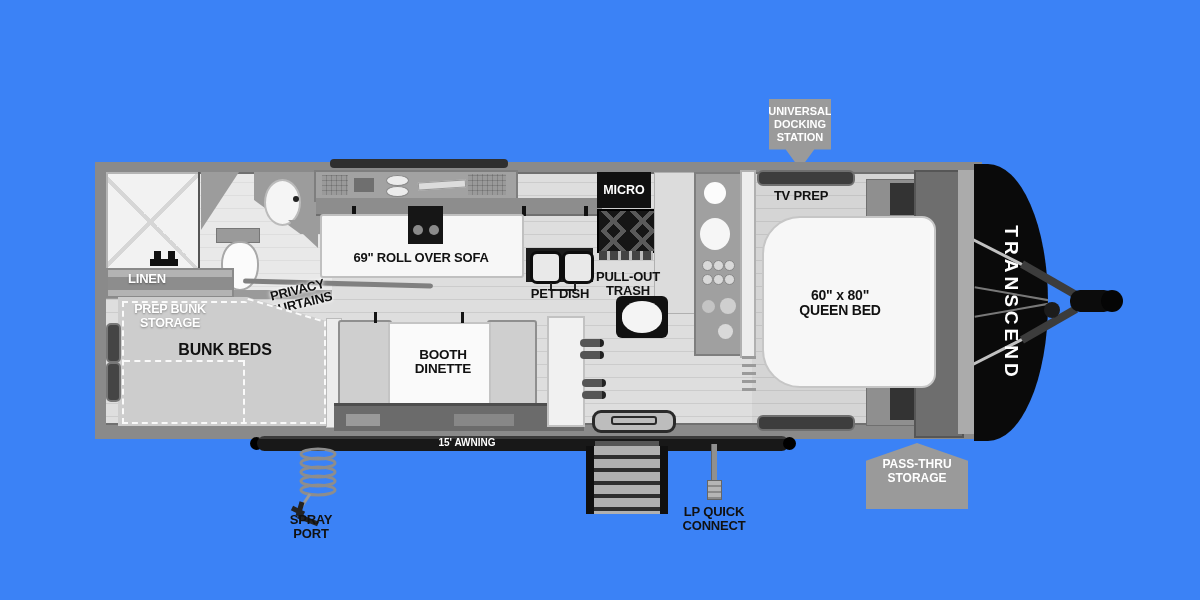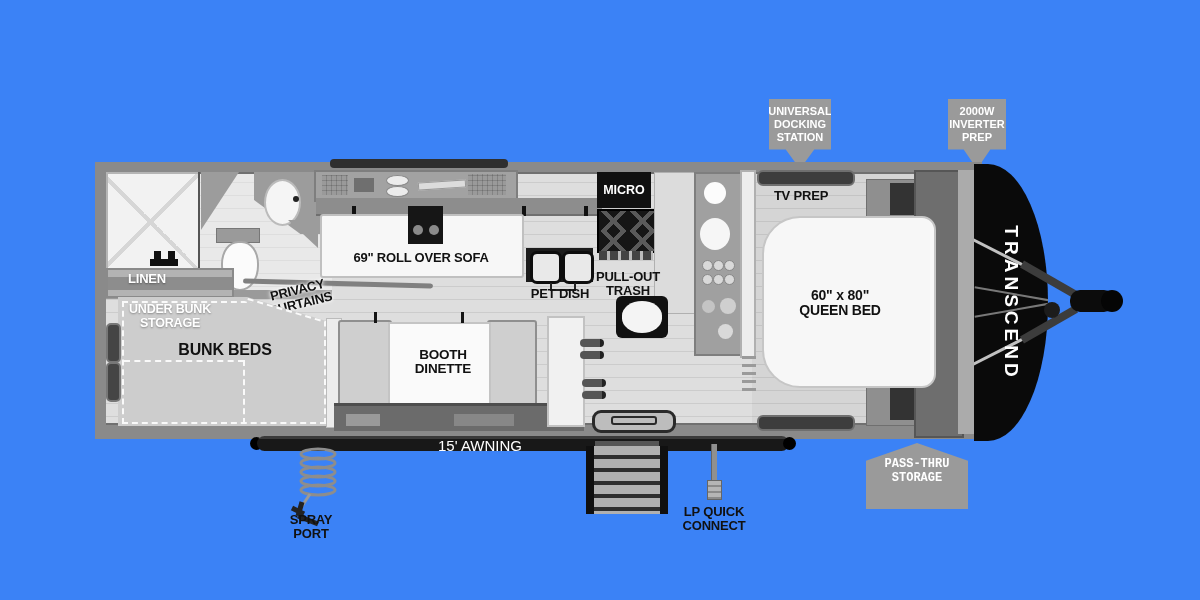--- a/index.html
+++ b/index.html
@@ -31,25 +31,20 @@
 </head>
 <body>
 
 <div class="stage">
 
   <div class="badge badge-down" style="left:769px;top:99px;width:62px;height:64px;font-size:11px;padding-top:6px;">
     <span class="bt">UNIVERSAL
 DOCKING
 STATION</span>
   </div>
-  <div class="badge badge-down" style="left:948px;top:99px;width:58px;height:64px;font-size:11px;padding-top:6px;">
-    <span class="bt">2000W
-INVERTER
-PREP</span>
-  </div>
 
   <div class="floor" style="left:103px;top:170px;width:877px;height:258px;"></div>
   <div class="abs" style="left:106px;top:172px;width:226px;height:120px;background:rgba(255,255,255,.35);"></div>
   <div class="abs" style="left:752px;top:172px;width:224px;height:252px;background:rgba(0,0,0,.04);"></div>
   <div class="wall" style="left:95px;top:162px;width:887px;height:10px;border-bottom:2px solid #707070;"></div>
   <div class="wall" style="left:95px;top:423px;width:887px;height:14px;border-top:2px solid #707070;"></div>
   <div class="wall" style="left:95px;top:162px;width:11px;height:275px;"></div>
   <div class="abs" style="left:330px;top:159px;width:178px;height:9px;background:#2f2f2f;border-radius:4px;"></div>
 
   <div class="abs" style="left:106px;top:172px;width:90px;height:96px;background:#f2f2f2;border:2px solid #b5b5b5;
@@ -73,21 +68,21 @@
 
   <div class="abs" style="left:243px;top:281px;width:190px;height:5px;background:#808080;border-radius:3px;transform:rotate(1.5deg);"></div>
   <span class="lbl pre" style="left:254px;top:283px;width:90px;transform:rotate(-14deg);text-shadow:0 0 3px #fff,0 0 5px #fff;">PRIVACY
 CURTAINS</span>
 
   <div class="abs" style="left:118px;top:297px;width:210px;height:129px;background:#cdcdcd;clip-path:polygon(0 0,61.5% 0,100% 19%,100% 100%,0 100%);"></div>
   <div class="abs" style="left:122px;top:301px;width:200px;height:119px;border:2px dashed #fafafa;clip-path:polygon(0 0,60% 0,100% 17%,100% 100%,0 100%);"></div>
   <div class="dash-line" style="left:248px;top:298px;width:86px;transform:rotate(16.5deg);"></div>
   <div class="dash-line" style="left:124px;top:360px;width:120px;"></div>
   <div class="vdash-line" style="left:243px;top:360px;height:64px;"></div>
-  <span class="lbl-w pre" style="left:126px;top:303px;width:88px;">UNDER BUNK
+  <span class="lbl-w pre" style="left:126px;top:303px;width:88px;">PREP BUNK
 STORAGE</span>
   <span class="lbl" style="left:175px;top:342px;width:100px;font-size:16px;">BUNK BEDS</span>
   <div class="abs" style="left:106px;top:323px;width:11px;height:36px;background:#454545;border:2px solid #777;border-radius:5px;"></div>
   <div class="abs" style="left:106px;top:362px;width:11px;height:36px;background:#454545;border:2px solid #777;border-radius:5px;"></div>
   <div class="abs" style="left:326px;top:318px;width:14px;height:108px;background:#ececec;border:1px solid #bbb;"></div>
 
   <div class="abs" style="left:314px;top:170px;width:200px;height:28px;background:#a2a2a2;border:2px solid #7e7e7e;">
     <div class="abs grid-mat" style="left:6px;top:3px;width:26px;height:20px;"></div>
     <div class="abs" style="left:38px;top:6px;width:20px;height:14px;background:#6f6f6f;"></div>
     <div class="abs" style="left:70px;top:3px;width:21px;height:9px;background:#ececec;border:1px solid #888;border-radius:50%;"></div>
@@ -187,21 +182,21 @@
   <div class="abs" style="left:580px;top:339px;width:20px;height:8px;background:#555;border-right:4px solid #222;border-radius:4px;"></div>
   <div class="abs" style="left:580px;top:351px;width:20px;height:8px;background:#555;border-right:4px solid #222;border-radius:4px;"></div>
   <div class="abs" style="left:582px;top:379px;width:20px;height:8px;background:#555;border-right:4px solid #222;border-radius:4px;"></div>
   <div class="abs" style="left:582px;top:391px;width:20px;height:8px;background:#555;border-right:4px solid #222;border-radius:4px;"></div>
   <div class="abs" style="left:592px;top:410px;width:78px;height:17px;background:#bdbdbd;border:3px solid #2a2a2a;border-radius:9px;">
     <div class="abs" style="left:16px;top:3px;width:42px;height:5px;border:2px solid #2a2a2a;border-radius:3px;"></div>
   </div>
 
   <div class="abs" style="left:250px;top:437px;width:13px;height:13px;background:#000;border-radius:50%;"></div>
   <div class="abs" style="left:257px;top:436px;width:532px;height:15px;background:linear-gradient(180deg,#3a3a3a 0 3px,#181818 3px);border-radius:8px;">
-    <span class="abs" style="left:155px;top:1px;width:110px;color:#fff;font-weight:400;font-size:15px;text-align:right;">15' AWNING</span>
+    <span class="abs" style="left:155px;top:1px;width:110px;color:#fff;font-weight:700;font-size:10px;text-align:center;">15' AWNING</span>
   </div>
   <div class="abs" style="left:783px;top:437px;width:13px;height:13px;background:#000;border-radius:50%;"></div>
 
   <svg class="abs" style="left:286px;top:446px;" width="64" height="66" viewBox="0 0 64 66">
     <ellipse cx="32" cy="8" rx="17" ry="5" fill="none" stroke="#8d8d8d" stroke-width="3"></ellipse>
     <ellipse cx="32" cy="17" rx="17" ry="5" fill="none" stroke="#8d8d8d" stroke-width="3"></ellipse>
     <ellipse cx="32" cy="26" rx="17" ry="5" fill="none" stroke="#8d8d8d" stroke-width="3"></ellipse>
     <ellipse cx="32" cy="35" rx="17" ry="5" fill="none" stroke="#8d8d8d" stroke-width="3"></ellipse>
     <ellipse cx="32" cy="44" rx="17" ry="5" fill="none" stroke="#8d8d8d" stroke-width="3"></ellipse>
     <path d="M24 48 L16 60" stroke="#9a9a9a" stroke-width="3" fill="none"></path>
@@ -215,18 +210,18 @@
   <div class="abs" style="left:595px;top:441px;width:64px;height:6px;background:#555;"></div>
   <div class="abs" style="left:586px;top:446px;width:8px;height:68px;background:#101010;"></div>
   <div class="abs" style="left:660px;top:446px;width:8px;height:68px;background:#101010;"></div>
   <div class="abs" style="left:594px;top:446px;width:66px;height:68px;background:repeating-linear-gradient(180deg,#b0b0b0 0 9px,#2e2e2e 9px 13px);"></div>
 
   <div class="abs" style="left:711px;top:444px;width:5px;height:38px;background:#909090;border-left:1px solid #666;"></div>
   <div class="abs" style="left:707px;top:480px;width:13px;height:18px;background:repeating-linear-gradient(180deg,#b5b5b5 0 4px,#8a8a8a 4px 6px);border:1px solid #666;"></div>
   <span class="lbl pre" style="left:682px;top:505px;width:64px;">LP QUICK
 CONNECT</span>
 
-  <div class="badge badge-up" style="left:866px;top:443px;width:102px;height:52px;font-size:12px;padding-top:14px;font-family:Liberation Mono, monospace;">
+  <div class="badge badge-up" style="left:866px;top:443px;width:102px;height:52px;font-size:12px;padding-top:14px;">
     <span class="bt">PASS-THRU
 STORAGE</span>
   </div>
 
 </div>
 
 </body></html>

